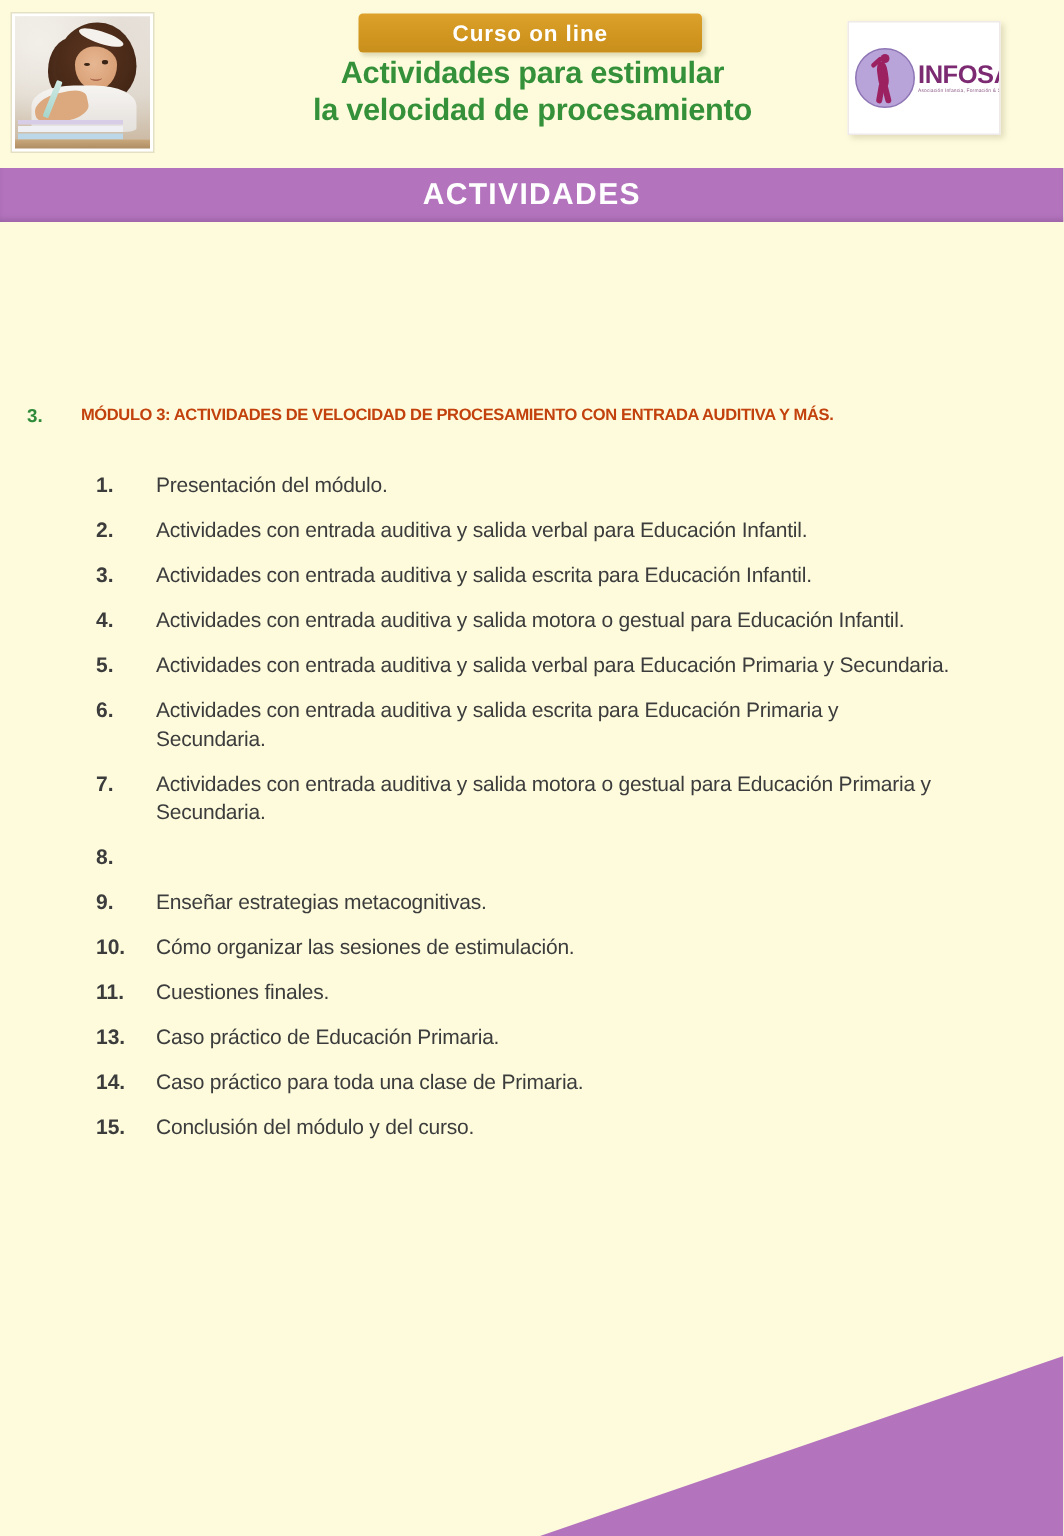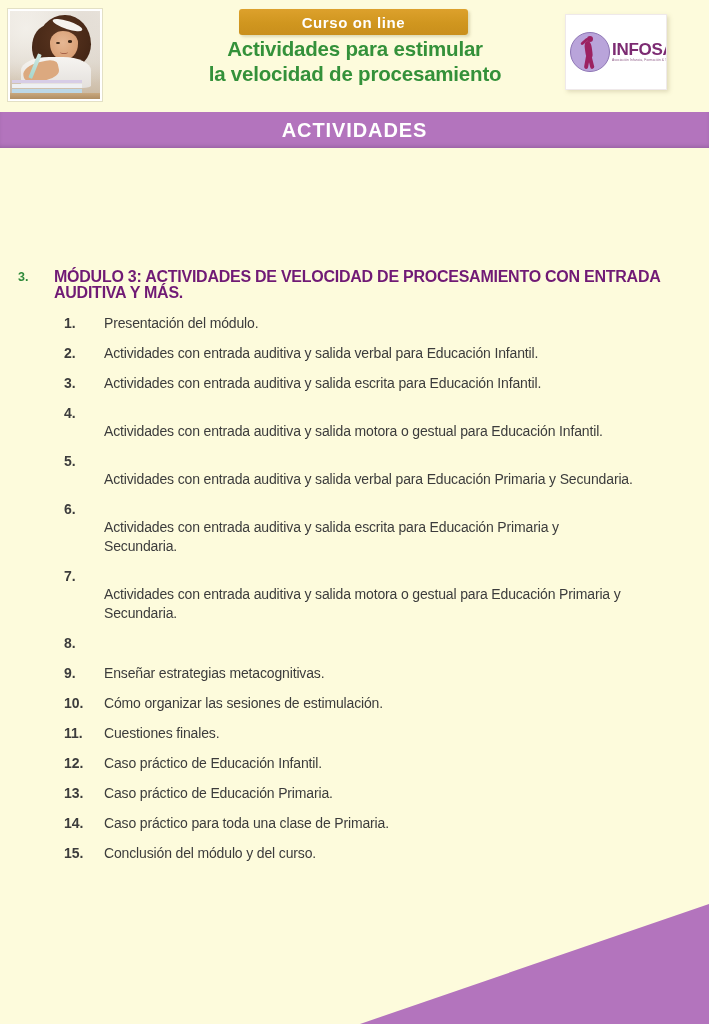--- a/index.html
+++ b/index.html
@@ -353,22 +353,22 @@
   .module-head .num {
     flex: 0 0 36px;
     color: #2f8a3a;
     font-size: 12.5px;
     font-weight: bold;
     font-family: "Liberation Sans", sans-serif;
     line-height: 16px;
   }
   .module-head .txt {
     flex: 1 1 auto;
-    color: #701a75;
-    font-size: 16px;
+    color: #c2410c;
+    font-size: 11px;
     font-weight: bold;
     line-height: 16px;
     letter-spacing: -0.25px;
     font-family: "Liberation Sans", sans-serif;
   }
 
   .toc-list {
     position: absolute;
     left: 58px;
     top: 166px;
@@ -395,21 +395,20 @@
     color: #3c3c3c;
     font-size: 14px;
     font-weight: normal;
     line-height: 19px;
     letter-spacing: -0.15px;
     font-family: "Liberation Sans", sans-serif;
     max-width: 560px;
   }
   .toc-item.wrap .label {
     max-width: 530px;
-    margin-top: 18px;
   }
 
   
   .bottom-wedge {
     position: absolute;
     left: 0;
     bottom: 0;
     width: 709px;
     height: 120px;
     pointer-events: none;
@@ -521,24 +520,20 @@
         </div>
         <div class="toc-item">
           <div class="idx">10.</div>
           <div class="label">Cómo organizar las sesiones de estimulación.</div>
         </div>
         <div class="toc-item">
           <div class="idx">11.</div>
           <div class="label">Cuestiones finales.</div>
         </div>
         <div class="toc-item">
-          <div class="idx">12.</div>
-          <div class="label">Caso práctico de Educación Infantil.</div>
-        </div>
-        <div class="toc-item">
           <div class="idx">13.</div>
           <div class="label">Caso práctico de Educación Primaria.</div>
         </div>
         <div class="toc-item">
           <div class="idx">14.</div>
           <div class="label">Caso práctico para toda una clase de Primaria.</div>
         </div>
         <div class="toc-item">
           <div class="idx">15.</div>
           <div class="label">Conclusión del módulo y del curso.</div>

